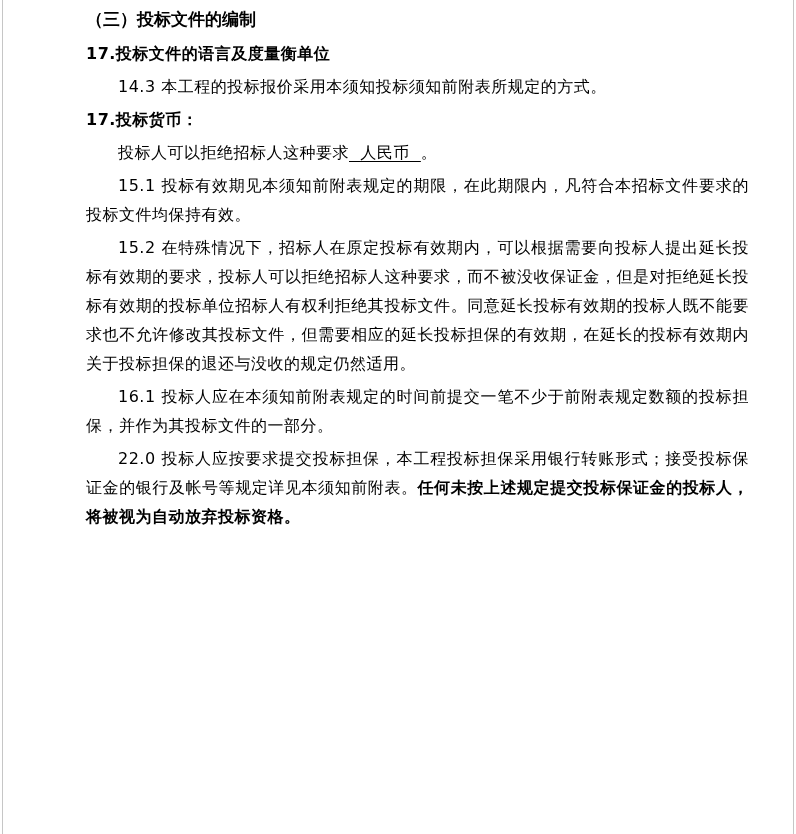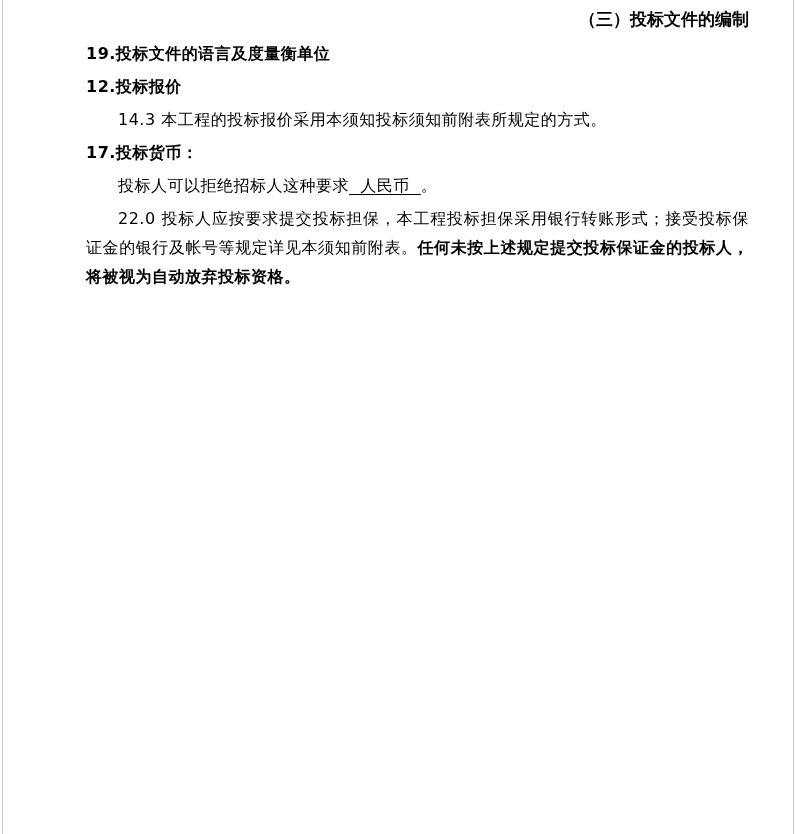--- a/index.html
+++ b/index.html
@@ -18,21 +18,21 @@
     width: 792px;
     height: 834px;
     margin: 0 2px;
     border-left: 1px solid #c6c6c6;
     border-right: 1px solid #c6c6c6;
     padding: 5px 44px 8px 83px;
     background: #ffffff;
     color: #000000;
   }
   .doc-title {
-    text-align: right;
+    text-align: left;
     font-weight: bold;
     font-size: 17px;
     line-height: 29px;
     margin: 0 0 5px 0;
   }
   .para {
     font-size: 16px;
     line-height: 29px;
     margin: 0 0 4px 0;
     text-align: justify;
@@ -53,20 +53,22 @@
     text-decoration: underline;
     text-underline-offset: 3px;
   }
 </style>
 </head>
 <body>
 
 <div class="page">
   <div class="doc-title">（三）投标文件的编制</div>
   <div>
-      <div class="para para--heading"><span class="run--bold">19.投标文件的语言及度量衡单位</span></div>
-      <div class="para para--heading"><span class="run--bold">12.投标报价</span></div>
+      <div class="para para--heading"><span class="run--bold">17.投标文件的语言及度量衡单位</span></div>
       <div class="para para--body"><span>14.3 本工程的投标报价采用本须知投标须知前附表所规定的方式。</span></div>
       <div class="para para--heading"><span class="run--bold">17.投标货币：</span></div>
       <div class="para para--body"><span>投标人可以拒绝招标人这种要求</span><span class="run--underline">&nbsp;&nbsp;人民币&nbsp;&nbsp;</span><span>。</span></div>
+      <div class="para para--body"><span>15.1 投标有效期见本须知前附表规定的期限，在此期限内，凡符合本招标文件要求的投标文件均保持有效。</span></div>
+      <div class="para para--body"><span>15.2 在特殊情况下，招标人在原定投标有效期内，可以根据需要向投标人提出延长投标有效期的要求，投标人可以拒绝招标人这种要求，而不被没收保证金，但是对拒绝延长投标有效期的投标单位招标人有权利拒绝其投标文件。同意延长投标有效期的投标人既不能要求也不允许修改其投标文件，但需要相应的延长投标担保的有效期，在延长的投标有效期内关于投标担保的退还与没收的规定仍然适用。</span></div>
+      <div class="para para--body"><span>16.1 投标人应在本须知前附表规定的时间前提交一笔不少于前附表规定数额的投标担保，并作为其投标文件的一部分。</span></div>
       <div class="para para--body"><span>22.0 投标人应按要求提交投标担保，本工程投标担保采用银行转账形式；接受投标保证金的银行及帐号等规定详见本须知前附表。</span><span class="run--bold">任何未按上述规定提交投标保证金的投标人，将被视为自动放弃投标资格。</span></div>
     </div>
 </div>
 
 </body></html>

